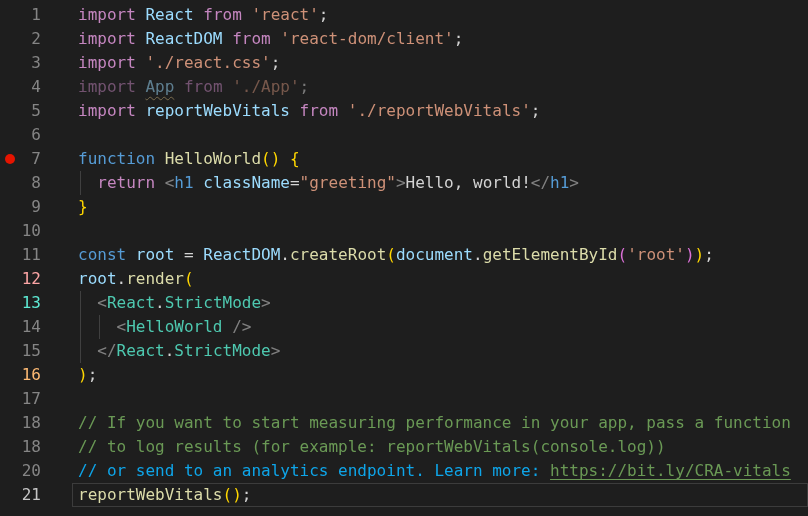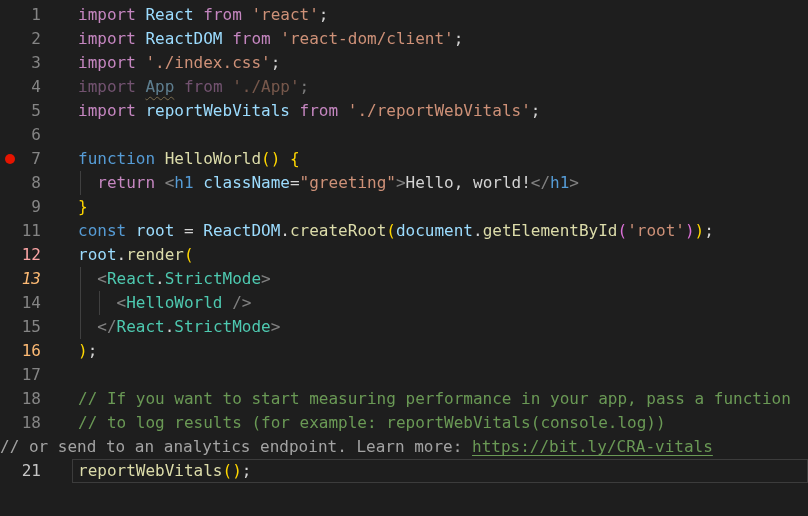--- a/index.html
+++ b/index.html
@@ -89,21 +89,21 @@
       <div class="line">
         <div class="gutter">
           <span class="num" style="color: rgb(133, 133, 133);">2</span>
         </div>
         <div class="code"><span class="tokens"><span class="" style="color: rgb(197, 134, 192);">import</span><span class="" style="color: rgb(212, 212, 212);"> </span><span class="" style="color: rgb(156, 220, 254);">ReactDOM</span><span class="" style="color: rgb(212, 212, 212);"> </span><span class="" style="color: rgb(197, 134, 192);">from</span><span class="" style="color: rgb(212, 212, 212);"> </span><span class="" style="color: rgb(206, 145, 120);">'react-dom/client'</span><span class="" style="color: rgb(212, 212, 212);">;</span></span></div>
       </div>
       <div class="line">
         <div class="gutter">
           <span class="num" style="color: rgb(133, 133, 133);">3</span>
         </div>
-        <div class="code"><span class="tokens"><span class="" style="color: rgb(197, 134, 192);">import</span><span class="" style="color: rgb(212, 212, 212);"> </span><span class="" style="color: rgb(206, 145, 120);">'./index.css'</span><span class="" style="color: rgb(212, 212, 212);">;</span></span></div>
+        <div class="code"><span class="tokens"><span class="" style="color: rgb(197, 134, 192);">import</span><span class="" style="color: rgb(212, 212, 212);"> </span><span class="" style="color: rgb(206, 145, 120);">'./react.css'</span><span class="" style="color: rgb(212, 212, 212);">;</span></span></div>
       </div>
       <div class="line">
         <div class="gutter">
           <span class="num" style="color: rgb(133, 133, 133);">4</span>
         </div>
         <div class="code"><span class="tokens faded"><span class="" style="color: rgb(197, 134, 192);">import</span><span class="" style="color: rgb(212, 212, 212);"> </span><span class="sq" style="color: rgb(156, 220, 254);">App</span><span class="" style="color: rgb(212, 212, 212);"> </span><span class="" style="color: rgb(197, 134, 192);">from</span><span class="" style="color: rgb(212, 212, 212);"> </span><span class="" style="color: rgb(206, 145, 120);">'./App'</span><span class="" style="color: rgb(212, 212, 212);">;</span></span></div>
       </div>
       <div class="line">
         <div class="gutter">
           <span class="num" style="color: rgb(133, 133, 133);">5</span>
@@ -130,33 +130,39 @@
         <div class="code"><span class="guide" style="left: 2px; background: rgb(64, 64, 64);"></span><span class="tokens"><span class="" style="color: rgb(212, 212, 212);">  </span><span class="" style="color: rgb(197, 134, 192);">return</span><span class="" style="color: rgb(212, 212, 212);"> </span><span class="" style="color: rgb(128, 128, 128);">&lt;</span><span class="" style="color: rgb(86, 156, 214);">h1</span><span class="" style="color: rgb(212, 212, 212);"> </span><span class="" style="color: rgb(156, 220, 254);">className</span><span class="" style="color: rgb(212, 212, 212);">=</span><span class="" style="color: rgb(206, 145, 120);">"greeting"</span><span class="" style="color: rgb(128, 128, 128);">&gt;</span><span class="" style="color: rgb(212, 212, 212);">Hello, world!</span><span class="" style="color: rgb(128, 128, 128);">&lt;/</span><span class="" style="color: rgb(86, 156, 214);">h1</span><span class="" style="color: rgb(128, 128, 128);">&gt;</span></span></div>
       </div>
       <div class="line">
         <div class="gutter">
           <span class="num" style="color: rgb(133, 133, 133);">9</span>
         </div>
         <div class="code"><span class="tokens"><span class="" style="color: rgb(255, 215, 0);">}</span></span></div>
       </div>
       <div class="line">
         <div class="gutter">
+          <span class="num" style="color: rgb(133, 133, 133);">10</span>
+        </div>
+        <div class="code"><span class="tokens"></span></div>
+      </div>
+      <div class="line">
+        <div class="gutter">
           <span class="num" style="color: rgb(133, 133, 133);">11</span>
         </div>
         <div class="code"><span class="tokens"><span class="" style="color: rgb(86, 156, 214);">const</span><span class="" style="color: rgb(212, 212, 212);"> </span><span class="" style="color: rgb(156, 220, 254);">root</span><span class="" style="color: rgb(212, 212, 212);"> = </span><span class="" style="color: rgb(156, 220, 254);">ReactDOM</span><span class="" style="color: rgb(212, 212, 212);">.</span><span class="" style="color: rgb(220, 220, 170);">createRoot</span><span class="" style="color: rgb(255, 215, 0);">(</span><span class="" style="color: rgb(156, 220, 254);">document</span><span class="" style="color: rgb(212, 212, 212);">.</span><span class="" style="color: rgb(220, 220, 170);">getElementById</span><span class="" style="color: rgb(218, 112, 214);">(</span><span class="" style="color: rgb(206, 145, 120);">'root'</span><span class="" style="color: rgb(218, 112, 214);">)</span><span class="" style="color: rgb(255, 215, 0);">)</span><span class="" style="color: rgb(212, 212, 212);">;</span></span></div>
       </div>
       <div class="line">
         <div class="gutter">
           <span class="num" style="color: #fca5a5;">12</span>
         </div>
         <div class="code"><span class="tokens"><span class="" style="color: rgb(156, 220, 254);">root</span><span class="" style="color: rgb(212, 212, 212);">.</span><span class="" style="color: rgb(220, 220, 170);">render</span><span class="" style="color: rgb(255, 215, 0);">(</span></span></div>
       </div>
       <div class="line">
         <div class="gutter">
-          <span class="num" style="color: #fdba74; font-style: italic;">13</span>
+          <span class="num" style="color: #5eead4;">13</span>
         </div>
         <div class="code"><span class="guide" style="left: 2px; background: rgb(64, 64, 64);"></span><span class="tokens"><span class="" style="color: rgb(212, 212, 212);">  </span><span class="" style="color: rgb(128, 128, 128);">&lt;</span><span class="" style="color: rgb(78, 201, 176);">React</span><span class="" style="color: rgb(212, 212, 212);">.</span><span class="" style="color: rgb(78, 201, 176);">StrictMode</span><span class="" style="color: rgb(128, 128, 128);">&gt;</span></span></div>
       </div>
       <div class="line">
         <div class="gutter">
           <span class="num" style="color: rgb(133, 133, 133);">14</span>
         </div>
         <div class="code"><span class="guide" style="left: 2px; background: rgb(64, 64, 64);"></span><span class="guide" style="left: 21.26px; background: rgb(64, 64, 64);"></span><span class="tokens"><span class="" style="color: rgb(212, 212, 212);">    </span><span class="" style="color: rgb(128, 128, 128);">&lt;</span><span class="" style="color: rgb(78, 201, 176);">HelloWorld</span><span class="" style="color: rgb(212, 212, 212);"> </span><span class="" style="color: rgb(128, 128, 128);">/&gt;</span></span></div>
       </div>
       <div class="line">
@@ -183,21 +189,24 @@
         </div>
         <div class="code"><span class="tokens"><span class="" style="color: rgb(106, 153, 85);">// If you want to start measuring performance in your app, pass a function</span></span></div>
       </div>
       <div class="line">
         <div class="gutter">
           <span class="num" style="color: rgb(133, 133, 133);">18</span>
         </div>
         <div class="code"><span class="tokens"><span class="" style="color: rgb(106, 153, 85);">// to log results (for example: reportWebVitals(console.log))</span></span></div>
       </div>
       <div class="line">
-        <div class="code"><span class="tokens"><span class="" style="color: #a3a3a3;">// or send to an analytics endpoint. Learn more: </span><span class="link" style="color: rgb(106, 153, 85);">https://bit.ly/CRA-vitals</span></span></div>
+        <div class="gutter">
+          <span class="num" style="color: rgb(133, 133, 133);">20</span>
+        </div>
+        <div class="code"><span class="tokens"><span class="" style="color: #0ea5e9;">// or send to an analytics endpoint. Learn more: </span><span class="link" style="color: rgb(106, 153, 85);">https://bit.ly/CRA-vitals</span></span></div>
       </div>
       <div class="line active">
         <div class="gutter">
           <span class="num" style="color: rgb(198, 198, 198);">21</span>
         </div>
         <div class="hl" style="border-color: rgb(60, 60, 60);"></div>
         <div class="code"><span class="tokens"><span class="" style="color: rgb(220, 220, 170);">reportWebVitals</span><span class="" style="color: rgb(255, 215, 0);">(</span><span class="" style="color: rgb(255, 215, 0);">)</span><span class="" style="color: rgb(212, 212, 212);">;</span></span></div>
       </div>
     </div>
 </div>

